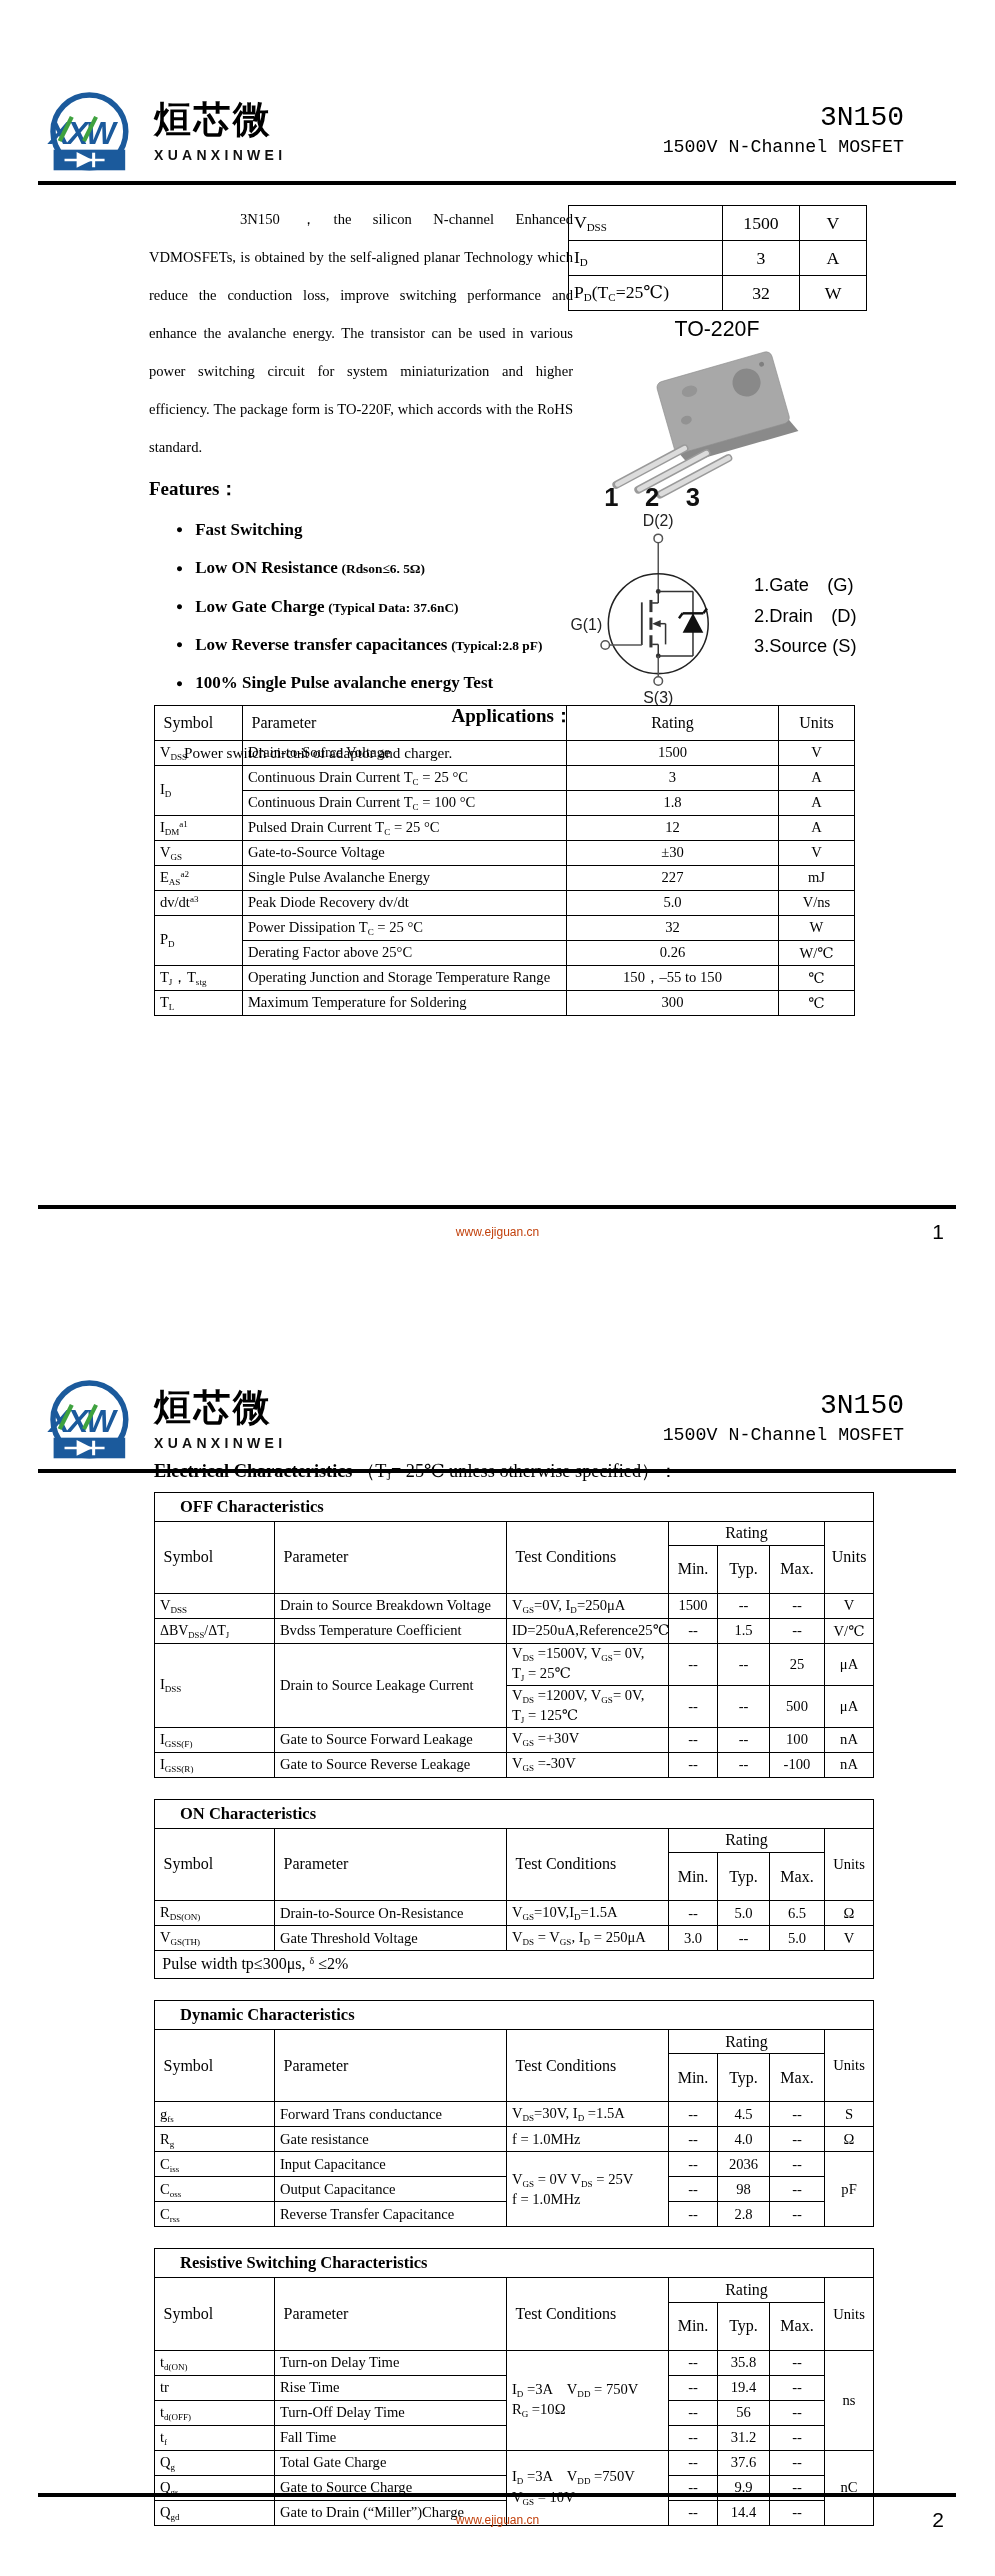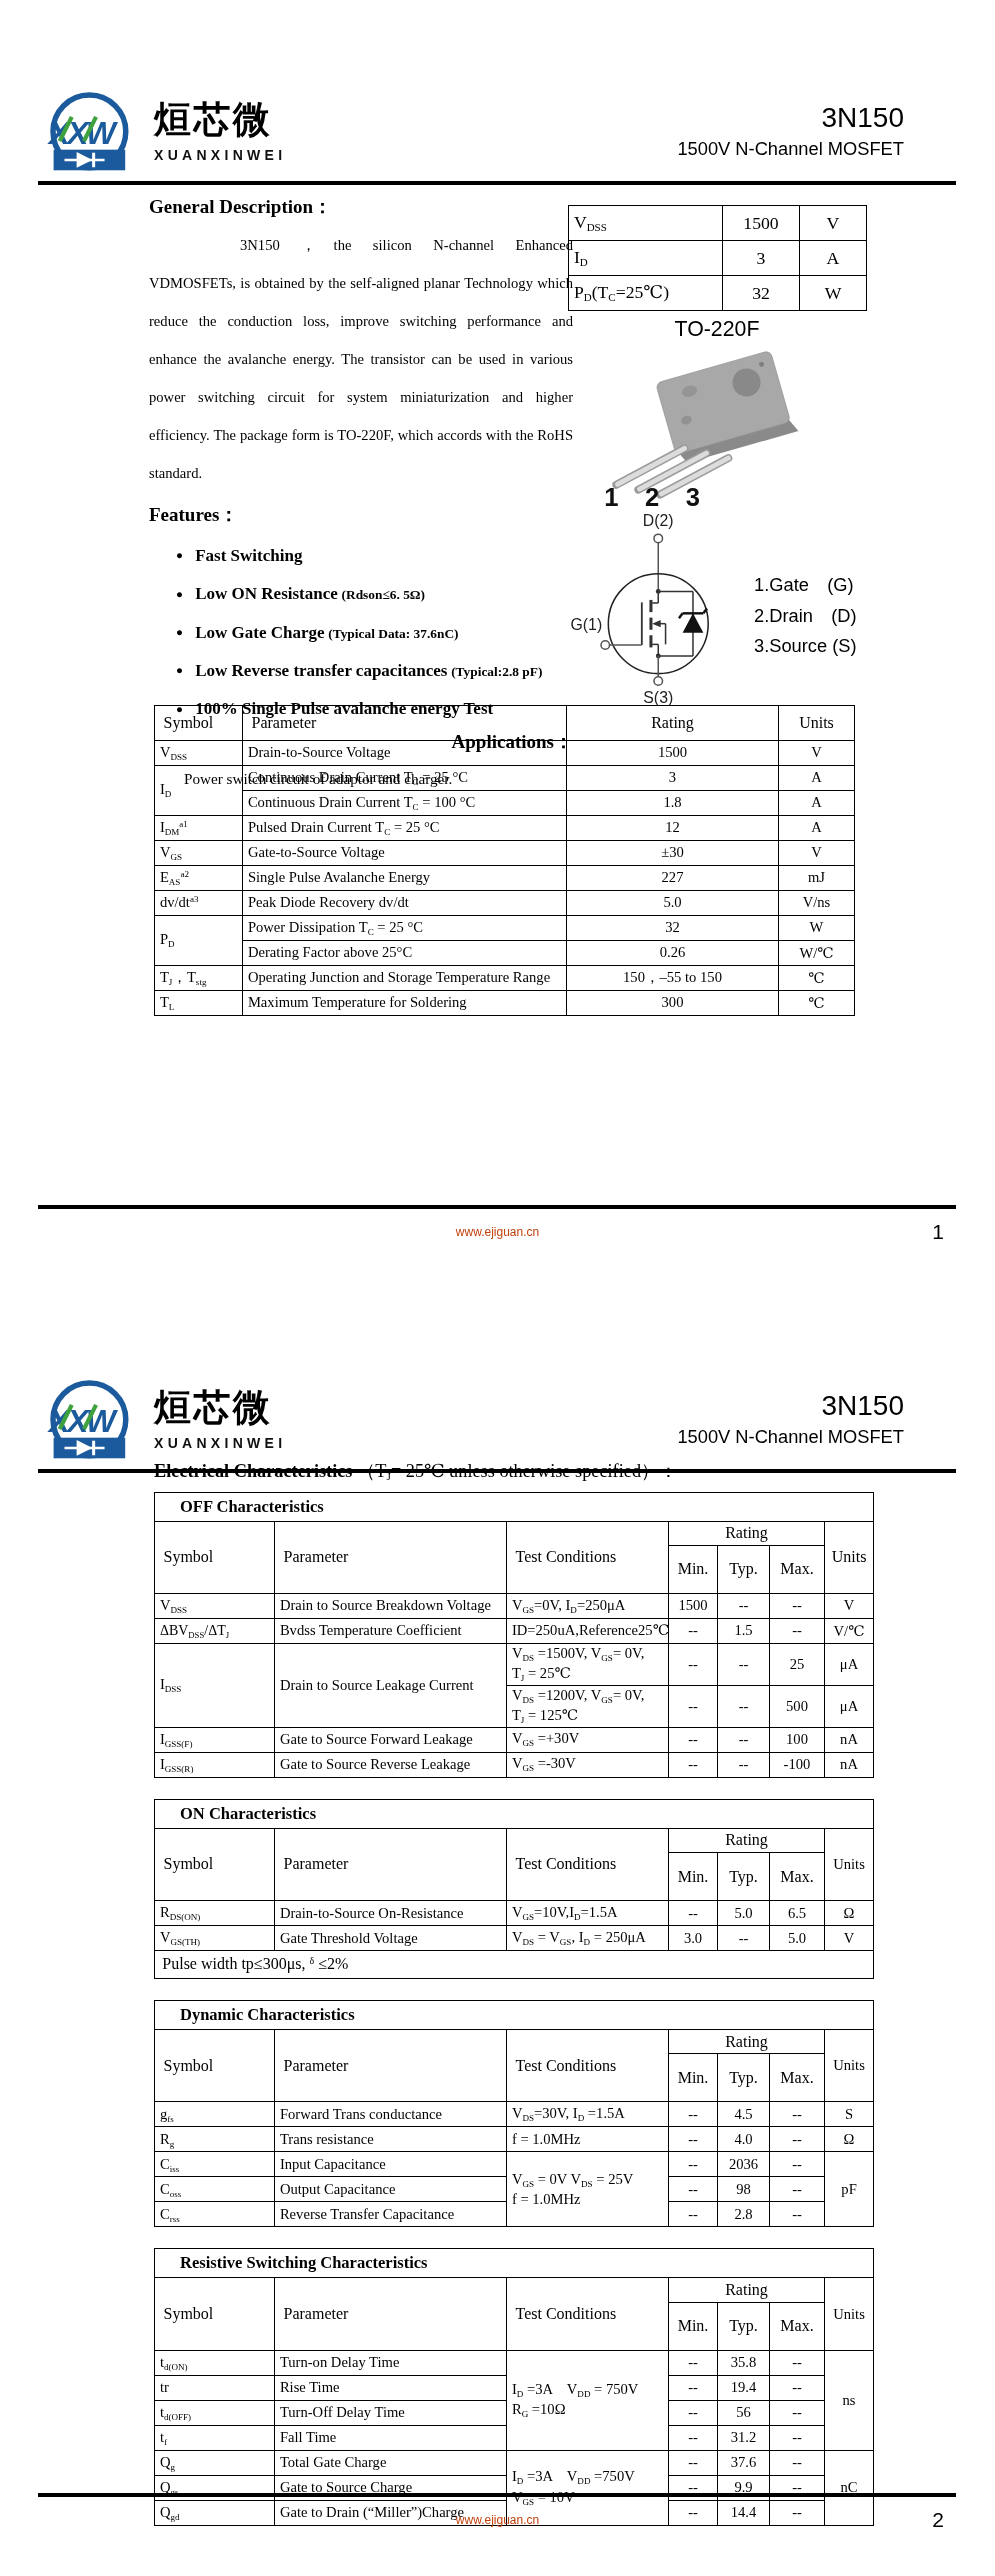--- a/index.html
+++ b/index.html
@@ -8,21 +8,21 @@
   .page { position: relative; width: 995px; height: 1288px; background: #fff; overflow: hidden; }
 
   
   .logo-svg { position: absolute; left: 35px; top: 89px; }
   .brand { position: absolute; left: 154px; top: 95px; }
   .brand-cn { font-size: 37px; font-weight: bold; letter-spacing: 2.4px;
               font-family: "Liberation Sans","DejaVu Sans",sans-serif; }
   .brand-en { margin-top: 2.4px; font-size: 14px; font-weight: bold; letter-spacing: 4.3px; color: #111;
               font-family: "Liberation Sans","DejaVu Sans",sans-serif; }
   .pn-block { position: absolute; right: 91px; top: 102px; text-align: right;
-              font-family: Liberation Sans, sans-serif; }
+              font-family: Liberation Mono, monospace; }
   .pn { font-size: 28px; }
   .pn-sub { font-size: 18.3px; margin-top: 3.7px; }
   .hd-rule { position: absolute; left: 38px; top: 181px; width: 918px; height: 4.3px; background: #000; }
   .ft-rule { position: absolute; left: 38px; top: 1205px; width: 918px; height: 4.3px; background: #000; }
   .ft-url  { position: absolute; left: 0; top: 1225px; width: 100%; text-align: center; font-size: 12px;
              font-family: "Liberation Sans","DejaVu Sans",sans-serif; color:#c2410c; text-decoration: none; }
   .ft-page { position: absolute; right: 51px; top: 1220px; font-size: 21px;
              font-family: "Liberation Sans","DejaVu Sans",sans-serif; }
 
   
@@ -99,21 +99,20 @@
     <div class="brand-cn">烜芯微</div>
     <div class="brand-en">XUANXINWEI</div>
   </div>
   <div class="pn-block">
     <div class="pn">3N150</div>
     <div class="pn-sub">1500V N-Channel MOSFET</div>
   </div>
   <div class="hd-rule"></div>
 
   <div class="col-left">
-    <div class="h-doc">General Description：</div>
     <div class="gen-text">3N150 ，the silicon N-channel Enhanced VDMOSFETs, is obtained by the self-aligned planar Technology which reduce the conduction loss, improve switching performance and enhance the avalanche energy. The transistor can be used in various power switching circuit for system miniaturization and higher efficiency. The package form is TO-220F, which accords with the RoHS standard.</div>
     <div class="h-doc h-feat">Features：</div>
 
     <div class="feat">
       <span class="dot">●</span>
       <span class="main">Fast Switching</span>
       <span class="note"></span>
     </div>
     <div class="feat">
       <span class="dot">●</span>
@@ -505,21 +504,21 @@
         <td class="sym">g<sub>fs</sub></td>
         <td class="par">Forward Trans conductance</td>
         <td class="cnd">V<sub>DS</sub>=30V, I<sub>D</sub> =1.5A</td>
         <td class="num">--</td>
         <td class="num">4.5</td>
         <td class="num">--</td>
         <td class="unt">S</td>
       </tr>
       <tr>
         <td class="sym">R<sub>g</sub></td>
-        <td class="par">Trans resistance</td>
+        <td class="par">Gate resistance</td>
         <td class="cnd">f = 1.0MHz</td>
         <td class="num">--</td>
         <td class="num">4.0</td>
         <td class="num">--</td>
         <td class="unt">Ω</td>
       </tr>
       <tr>
         <td class="sym">C<sub>iss</sub></td>
         <td class="par">Input Capacitance</td>
         <td class="cnd" rowspan="3">V<sub>GS</sub> = 0V V<sub>DS</sub> = 25V<br>f = 1.0MHz</td>

